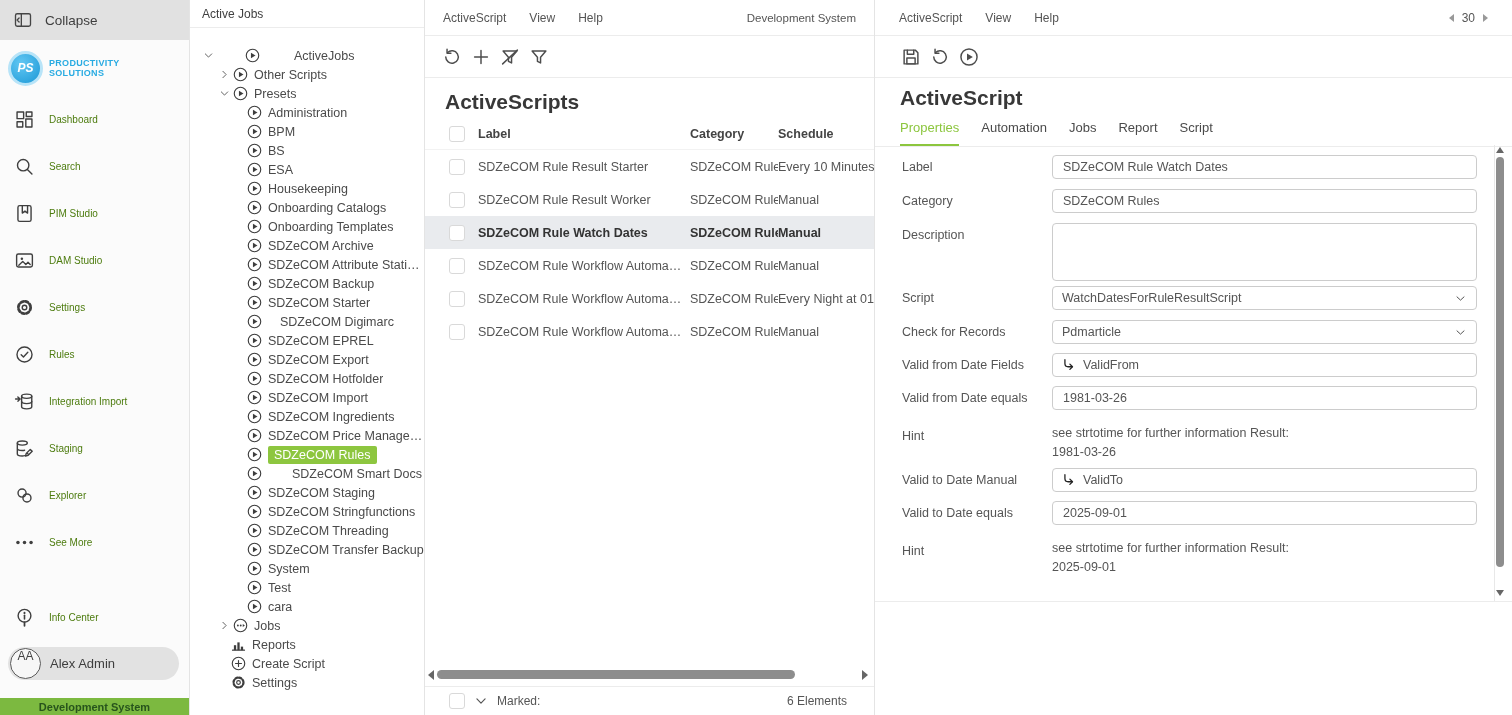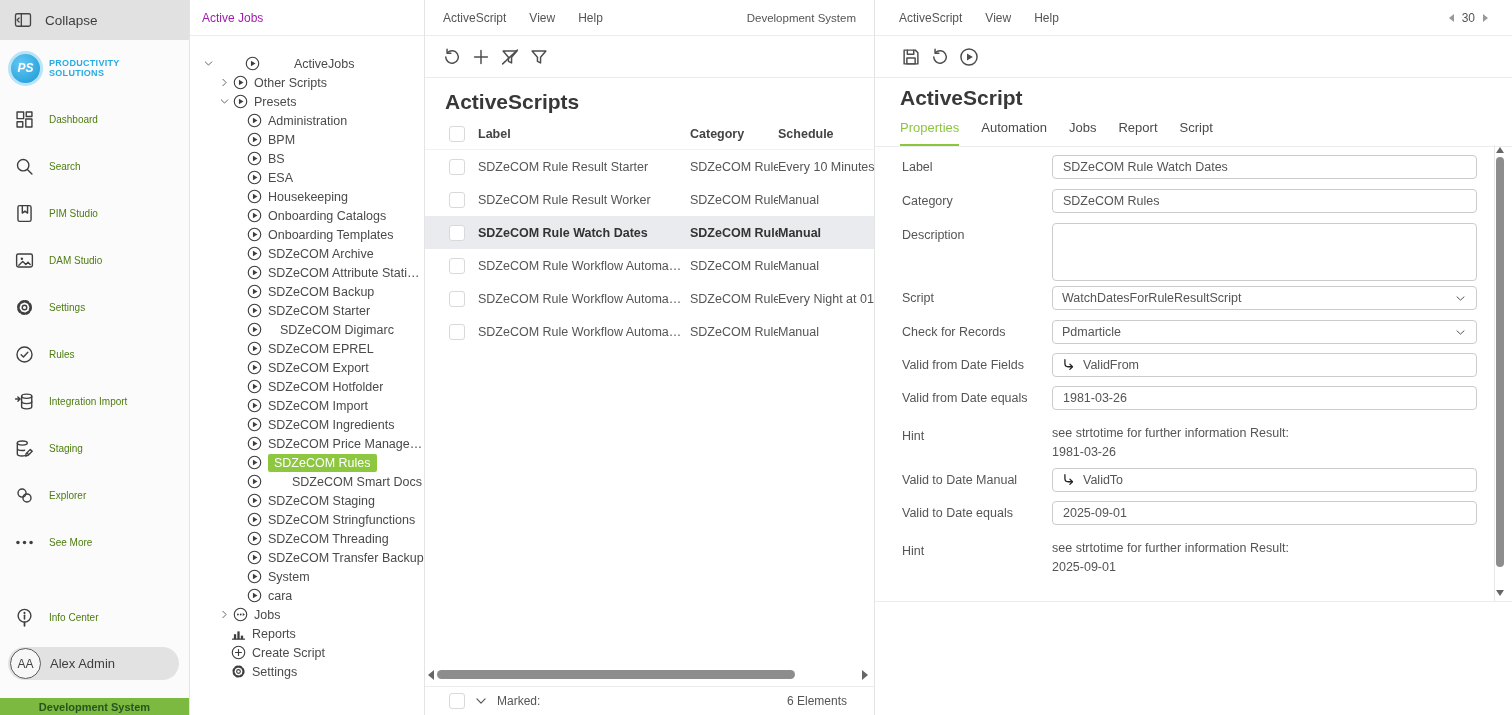--- a/index.html
+++ b/index.html
@@ -15,26 +15,26 @@
   .logo-row{display:flex;align-items:center;gap:6px;padding:11px 8px;flex:none;height:56px}
   .logo-badge{width:35px;height:35px;border-radius:50%;flex:none;
     background:radial-gradient(circle at 35% 32%,#62c7f3,#1b98d6);
     border:3px solid #b8e4f8;display:flex;align-items:center;justify-content:center;
     color:#fff;font-weight:bold;font-style:italic;font-size:12px}
   .brand{color:#29abe2;font-size:9px;font-weight:bold;line-height:10px;letter-spacing:.3px}
   .nav-item{display:flex;align-items:center;gap:14px;height:47px;padding:0 14px;font-size:10px;color:#4d7c0f;cursor:pointer;flex:none}
   .nav-item .icn{width:21px;height:21px;color:#3f3f3f}
   #sidebar .spacer{flex:1}
   .user-pill{margin:6px 10px 18px 8px;height:33px;border-radius:17px;background:#e2e2e2;display:flex;align-items:center;gap:9px;padding:0 2px;cursor:pointer;flex:none;font-size:13px;color:#3e3e3e}
-  .avatar{width:31px;height:31px;border-radius:50%;border:1.5px solid #5a5a5a;background:#f7f7f7;display:flex;align-items:center;justify-content:center;font-size:12px;color:#444}
+  .avatar{width:31px;height:31px;border-radius:50%;border:1.5px solid #5a5a5a;background:#f7f7f7;display:flex;justify-content:center;font-size:12px;color:#444}
   .env-bar{height:17px;background:#7cb940;color:#27541c;font-size:11px;font-weight:bold;display:flex;align-items:center;justify-content:center;flex:none}
 
   
   #tree-panel{left:190px;width:235px;border-right:1px solid #e4e4e4}
-  .tree-header{height:36px;display:flex;align-items:center;padding:0 12px;font-size:12px;color:#a21caf;border-bottom:1px solid #ececec}
+  .tree-header{height:28px;display:flex;align-items:center;padding:0 12px;font-size:12px;color:#404040;border-bottom:1px solid #ececec}
   #tree{padding-top:18px}
   .tree-row{display:flex;align-items:center;height:19px;font-size:12.5px;color:#4a4a4a;cursor:pointer;white-space:nowrap}
   .tree-row .icn{width:17px;height:17px;color:#3d3d3d;margin-right:5px}
   .tw{width:16px;height:12px;flex:none;display:inline-flex;align-items:center;justify-content:center;color:#555}
   .tw svg{width:11px;height:11px}
   .tlabel{overflow:hidden;text-overflow:ellipsis}
   .tsel{background:#8dc63f;color:#fff;padding:2px 6px;border-radius:2px}
 
   
   .menubar{height:36px;border-bottom:1px solid #ececec;display:flex;align-items:center;gap:23px;font-size:12px;color:#555}
@@ -507,20 +507,29 @@
         </span>
         <span class="tlabel">System</span>
       </div>
       <div class="tree-row" style="padding-left: 56px;">
         <span class="icn">
           <svg viewBox="0 0 24 24" fill="none" stroke="currentColor" stroke-width="1.6" stroke-linecap="round" stroke-linejoin="round">
             <circle cx="12" cy="12" r="8.8"></circle>
             <path d="M9.8 8.2v7.6l6.4-3.8z" fill="currentColor" stroke="none"></path>
           </svg>
         </span>
+        <span class="tlabel">Test</span>
+      </div>
+      <div class="tree-row" style="padding-left: 56px;">
+        <span class="icn">
+          <svg viewBox="0 0 24 24" fill="none" stroke="currentColor" stroke-width="1.6" stroke-linecap="round" stroke-linejoin="round">
+            <circle cx="12" cy="12" r="8.8"></circle>
+            <path d="M9.8 8.2v7.6l6.4-3.8z" fill="currentColor" stroke="none"></path>
+          </svg>
+        </span>
         <span class="tlabel">cara</span>
       </div>
       <div class="tree-row" style="padding-left: 26px;">
         <span class="tw">
           <svg viewBox="0 0 24 24" fill="none" stroke="currentColor" stroke-width="2" stroke-linecap="round" stroke-linejoin="round">
             <path d="M8.5 5l7 7-7 7"></path>
           </svg>
         </span>
         <span class="icn">
           <svg viewBox="0 0 24 24" fill="none" stroke="currentColor" stroke-width="1.6" stroke-linecap="round" stroke-linejoin="round">

